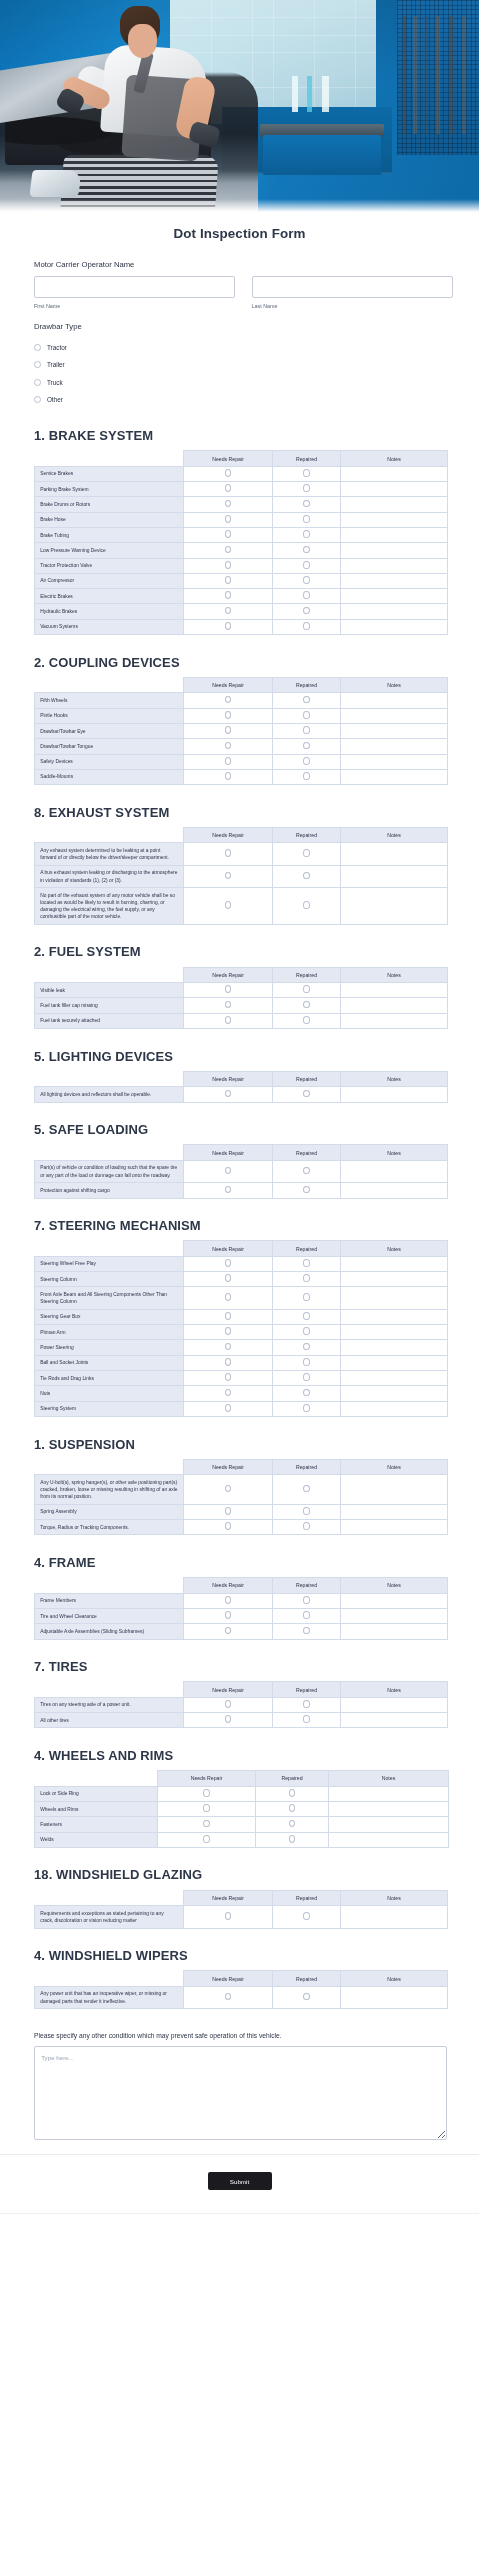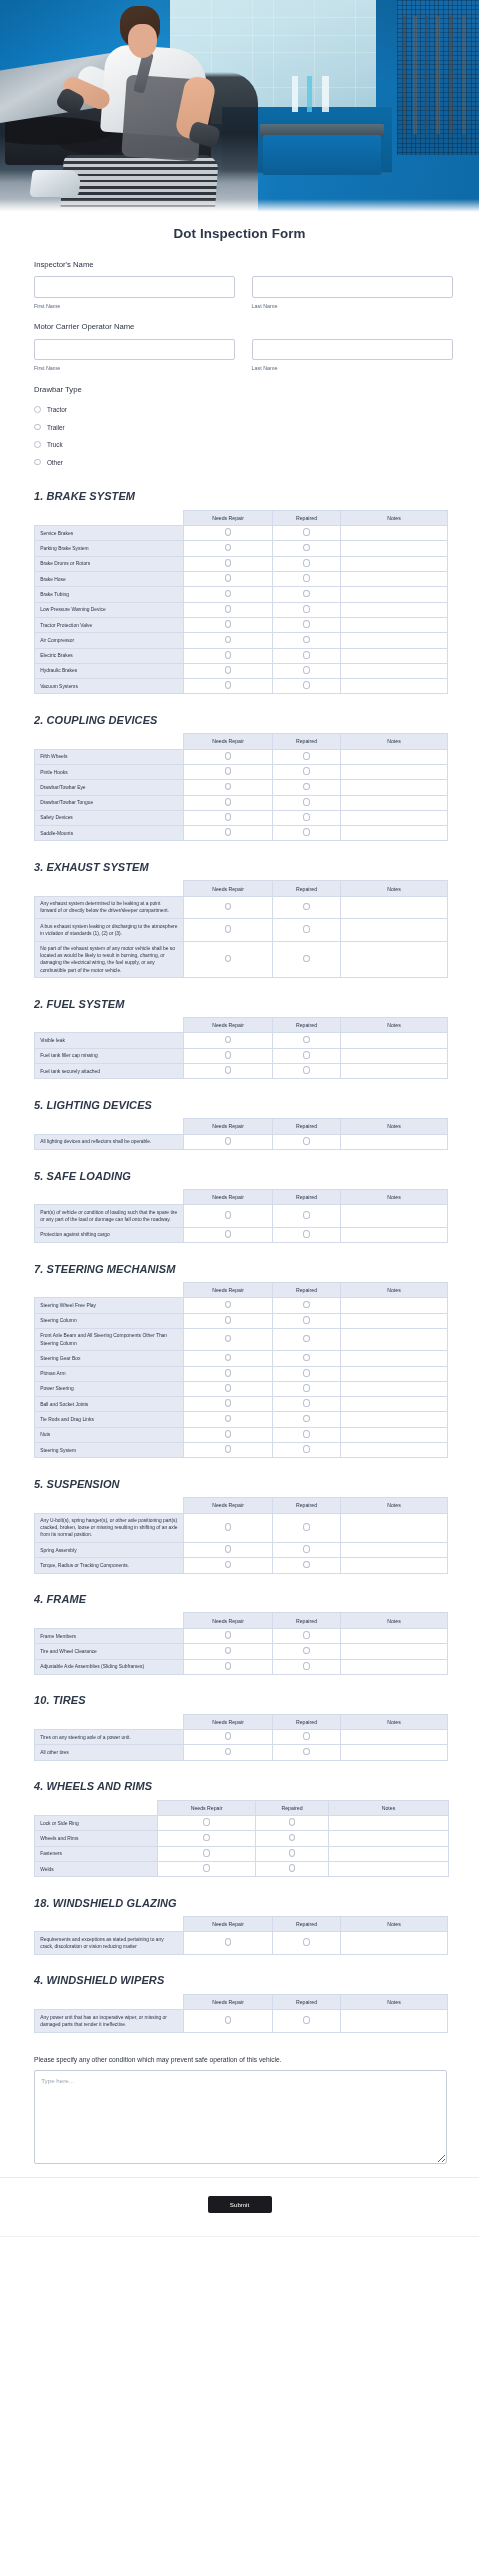--- a/index.html
+++ b/index.html
@@ -184,26 +184,25 @@
     border-radius: 50%;
     background: #fff;
     margin-right: 6.2px;
     flex: 0 0 auto;
   }
   .radio-text { font-size: 6.4px; color:#2c3345; }
 
   
   .section { padding-top: 19.6px; }
   .section-title {
-    font-size: 11px;
+    font-size: 13px;
     font-weight: bold;
     color: #2d3748;
     margin-bottom: 7.2px;
     letter-spacing:0.1px;
-    font-style:italic;
   }
   table.insp {
     border-collapse: collapse;
     width: 413px;
     table-layout: fixed;
     margin-left: 0;
   }
   table.insp col.c-label { width: 149px; }
   table.insp col.c-nr    { width: 89px; }
   table.insp col.c-rp    { width: 68px; }
@@ -321,33 +320,20 @@
     <div class="m-arm-r"></div>
     <div class="m-glove-r"></div>
     <div class="m-glove-l"></div>
     <div class="hero-fade"></div>
   </div>
 
   <div class="form-title">Dot Inspection Form</div>
 
   <div class="content">
 
-    <div class="field-block">
-      <div class="field-label">Inspector's Name</div>
-      <div class="name-row">
-        <div class="name-col">
-          <input class="txt-input" type="text" value="" style="">
-          <div class="sub-label">First Name</div>
-        </div>
-        <div class="name-col">
-          <input class="txt-input" type="text" value="" style="">
-          <div class="sub-label">Last Name</div>
-        </div>
-      </div>
-    </div>
 
     <div class="field-block">
       <div class="field-label">Motor Carrier Operator Name</div>
       <div class="name-row">
         <div class="name-col">
           <input class="txt-input" type="text" value="" style="">
           <div class="sub-label">First Name</div>
         </div>
         <div class="name-col">
           <input class="txt-input" type="text" value="" style="">
@@ -517,21 +503,21 @@
               <tr>
                 <td class="lbl">Saddle-Mounts</td>
                 <td class="opt"><span class="cell-radio"></span></td>
                 <td class="opt"><span class="cell-radio"></span></td>
                 <td class="notes"></td>
               </tr>
             </tbody>
           </table>
         </div>
         <div class="section">
-          <div class="section-title">3. EXHAUST SYSTEM</div>
+          <div class="section-title">8. EXHAUST SYSTEM</div>
           <table class="insp">
             <colgroup>
               <col class="c-label">
               <col class="c-nr">
               <col class="c-rp">
               <col class="c-nt">
             </colgroup>
             <thead>
               <tr>
                 <th class="blank"></th>
@@ -736,21 +722,21 @@
               <tr>
                 <td class="lbl">Steering System</td>
                 <td class="opt"><span class="cell-radio"></span></td>
                 <td class="opt"><span class="cell-radio"></span></td>
                 <td class="notes"></td>
               </tr>
             </tbody>
           </table>
         </div>
         <div class="section">
-          <div class="section-title">5. SUSPENSION</div>
+          <div class="section-title">1. SUSPENSION</div>
           <table class="insp">
             <colgroup>
               <col class="c-label">
               <col class="c-nr">
               <col class="c-rp">
               <col class="c-nt">
             </colgroup>
             <thead>
               <tr>
                 <th class="blank"></th>
@@ -814,21 +800,21 @@
               <tr>
                 <td class="lbl">Adjustable Axle Assemblies (Sliding Subframes)</td>
                 <td class="opt"><span class="cell-radio"></span></td>
                 <td class="opt"><span class="cell-radio"></span></td>
                 <td class="notes"></td>
               </tr>
             </tbody>
           </table>
         </div>
         <div class="section">
-          <div class="section-title">10. TIRES</div>
+          <div class="section-title">7. TIRES</div>
           <table class="insp">
             <colgroup>
               <col class="c-label">
               <col class="c-nr">
               <col class="c-rp">
               <col class="c-nt">
             </colgroup>
             <thead>
               <tr>
                 <th class="blank"></th>

